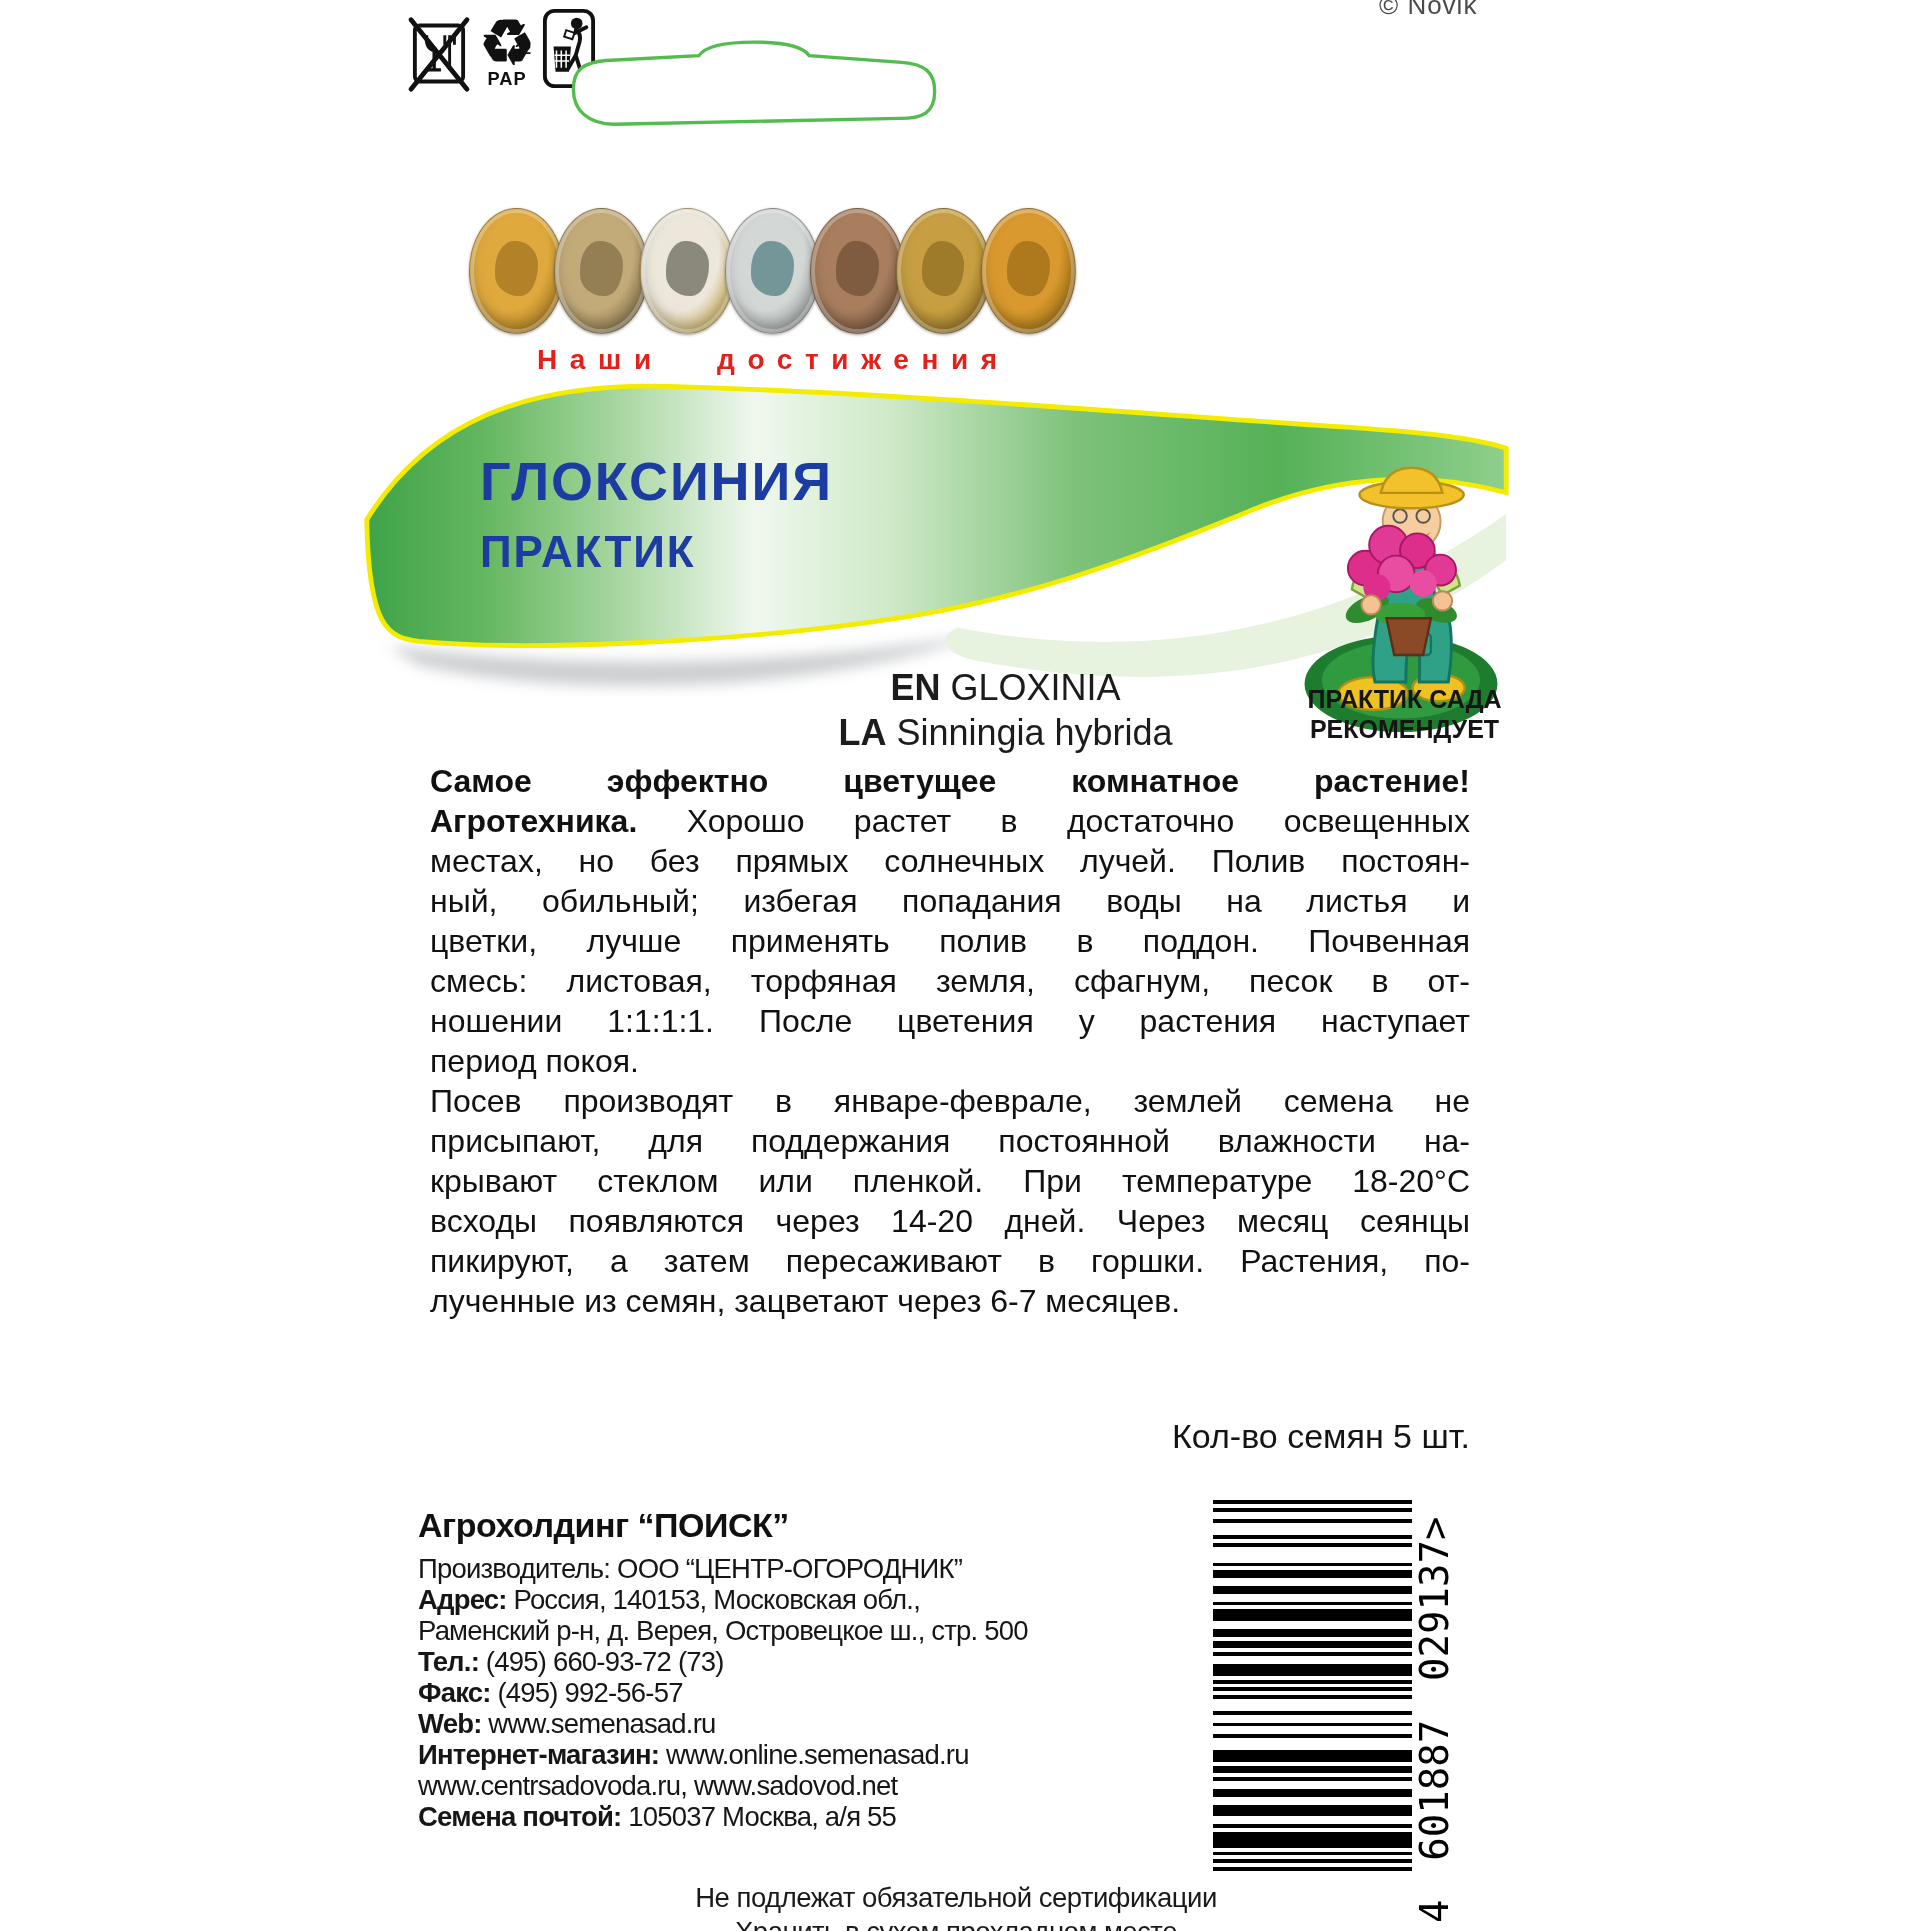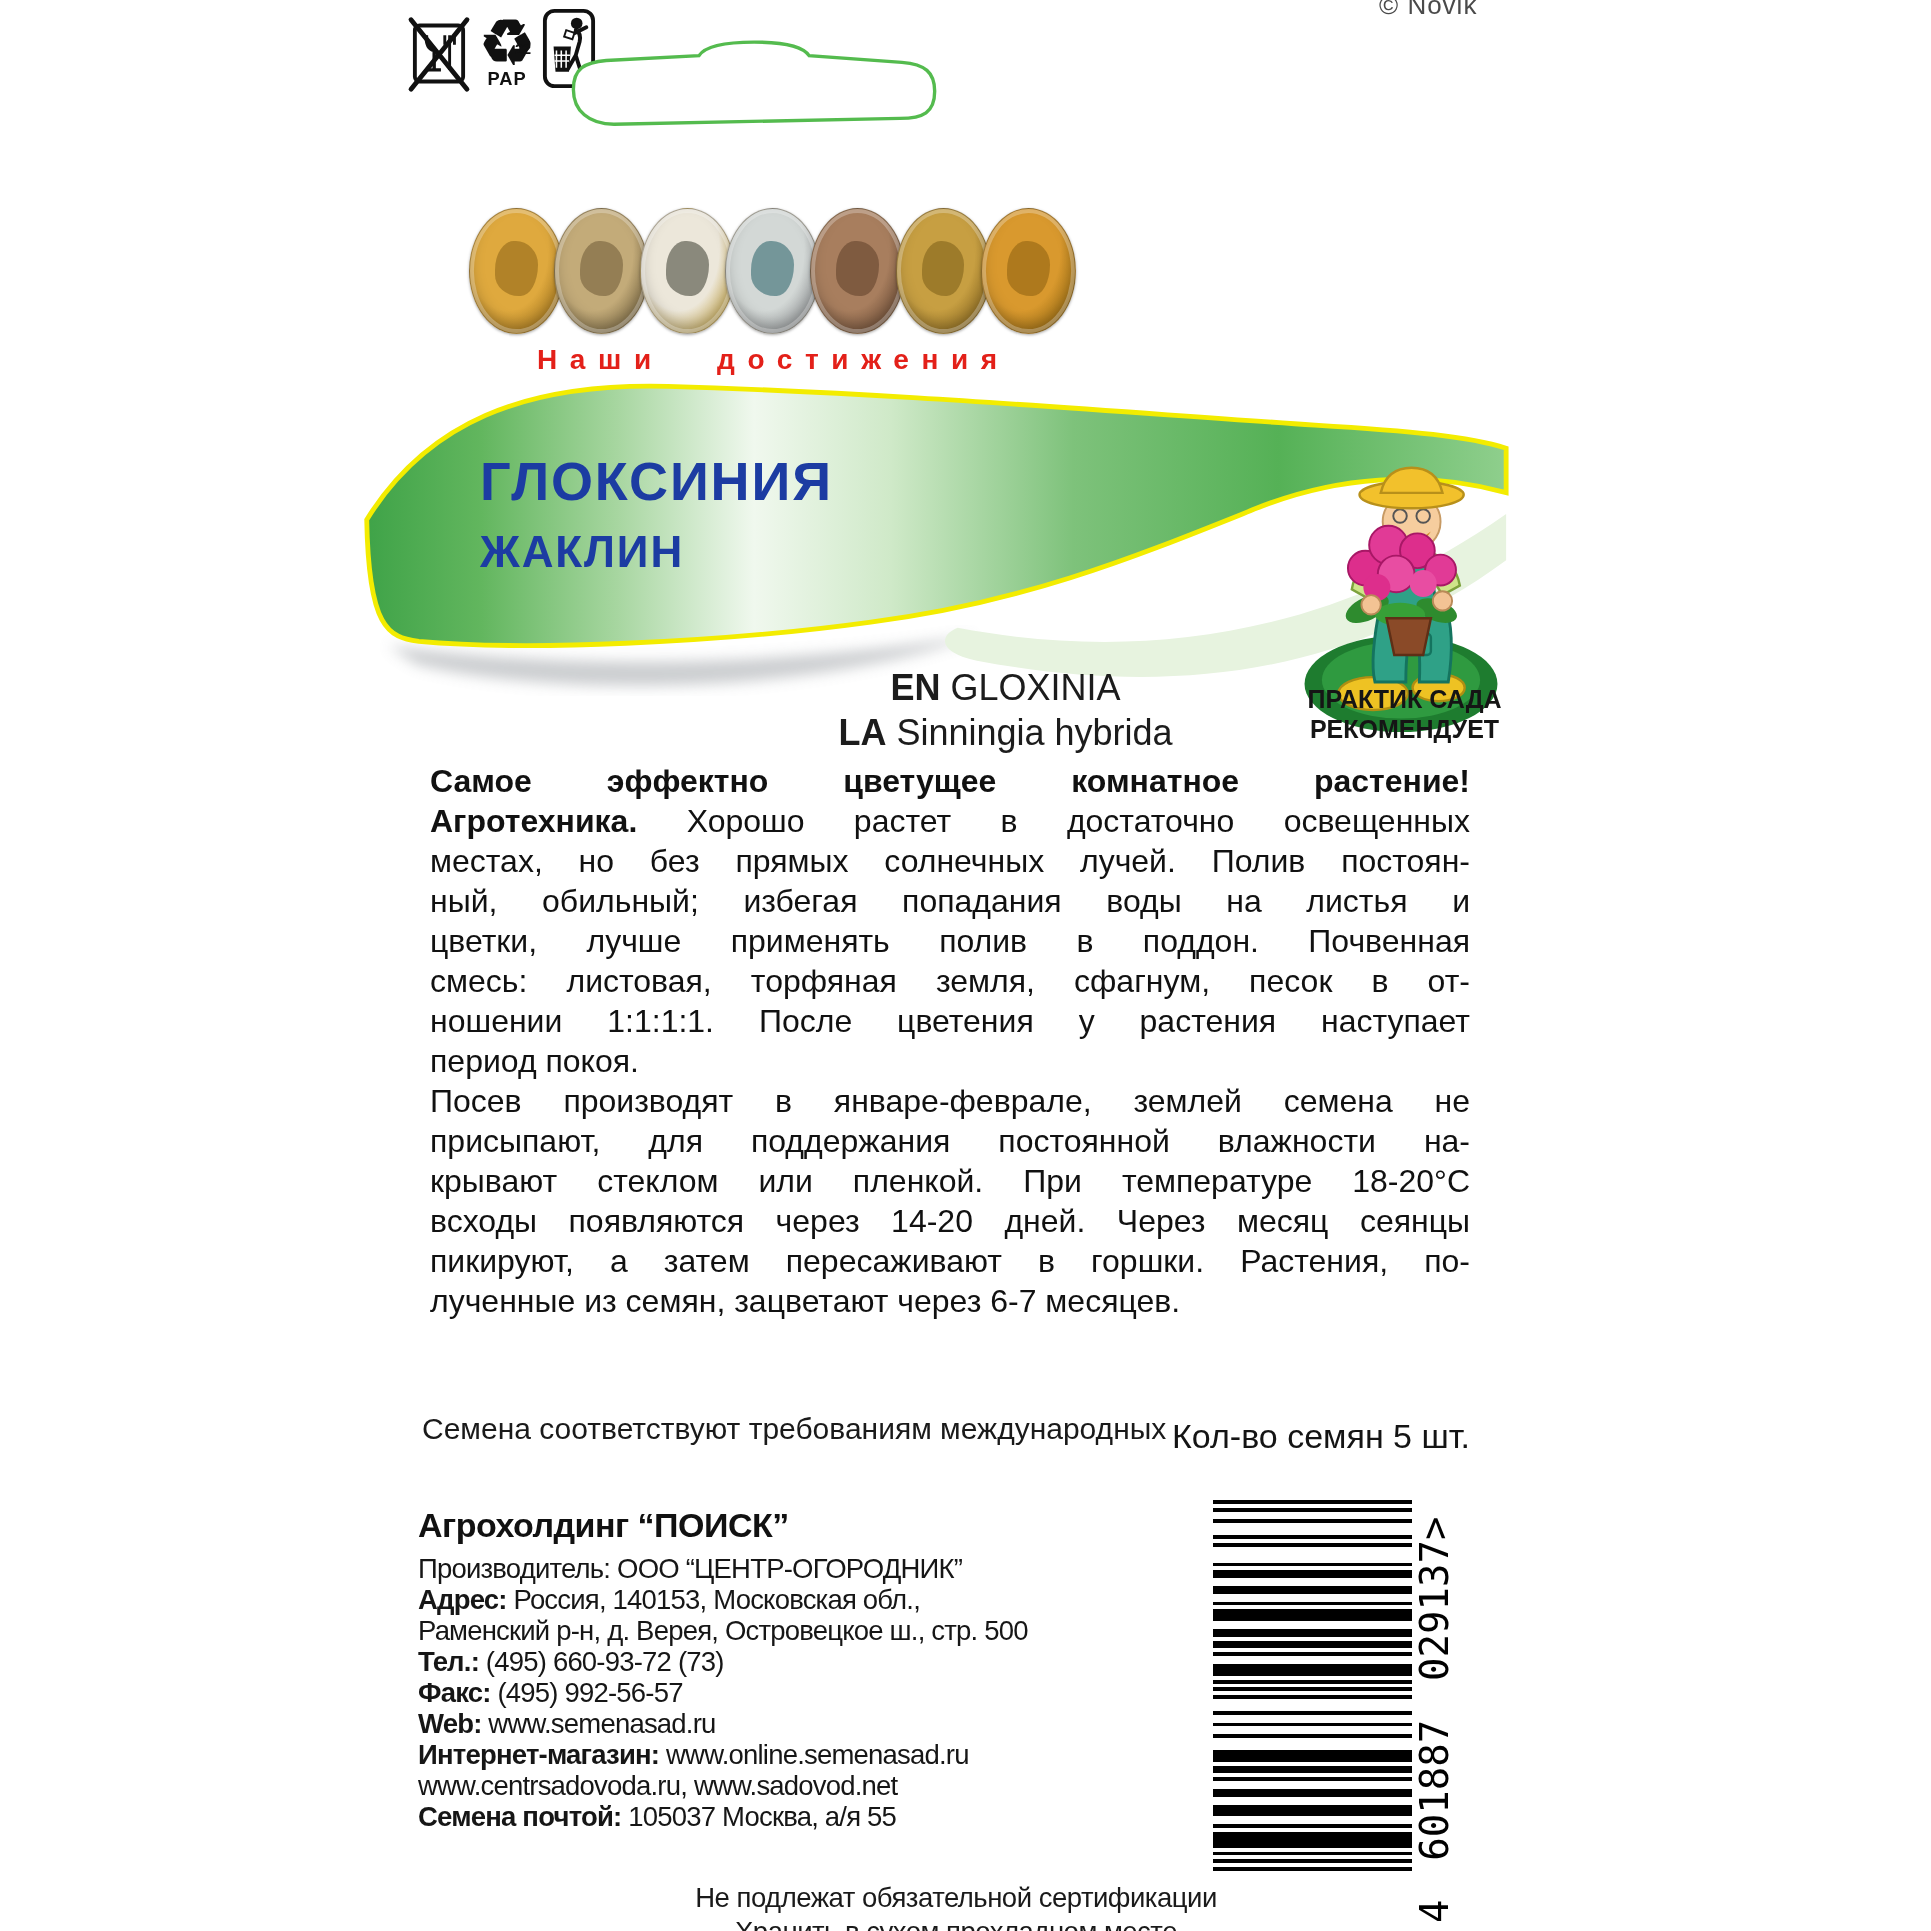--- a/index.html
+++ b/index.html
@@ -152,21 +152,21 @@
     </defs>
     <path d="M30 286 C220 312 430 308 640 276 C470 338 200 340 60 306 Z" fill="#8d9297" opacity="0.45" filter="url(#blur7)"></path>
     <path d="M620 268 C800 302 1000 282 1188 150 L1188 198
           C1020 322 830 338 640 302 C600 294 600 276 620 268 Z" fill="#e7f3df"></path>
     <path d="M8 156 C70 56 170 14 320 18 C540 24 780 44 990 58
           C1090 64 1150 70 1188 82 L1188 128 C1100 104 1010 112 930 144 C810 192 690 242 530 262
           C370 284 170 292 62 282 C30 278 10 268 8 156 Z" fill="url(#bg1)" stroke="#f3ec00" stroke-width="5"></path>
   </svg>
 
   <div class="abs title1">ГЛОКСИНИЯ</div>
-  <div class="abs title2">ЖАКЛИН</div>
+  <div class="abs title2">ПРАКТИК</div>
 
   <svg class="abs mascot-svg" width="218" height="278" viewBox="0 0 226 288">
     <ellipse cx="113" cy="232" rx="100" ry="50" fill="#1e7c2f"></ellipse>
     <ellipse cx="113" cy="228" rx="82" ry="40" fill="#2f9a40"></ellipse>
     <ellipse cx="84" cy="242" rx="36" ry="17" fill="#eec223" stroke="#b08e12" stroke-width="2.5"></ellipse>
     <ellipse cx="152" cy="236" rx="27" ry="14" fill="#eec223" stroke="#b08e12" stroke-width="2.5"></ellipse>
     <path d="M92 148 q-12 58 -6 82 l32 0 q0 -40 8 -60 q8 20 6 60 l30 0 q8 -50 -4 -84 z" fill="#2fa187" stroke="#14745f" stroke-width="3"></path>
     <path d="M96 94 q22 -12 46 0 l8 62 q-32 12 -60 0 z" fill="#2fa187" stroke="#14745f" stroke-width="3"></path>
     <rect x="118" y="180" width="26" height="22" rx="4" fill="none" stroke="#14745f" stroke-width="2.5"></rect>
     <path d="M94 98 q-28 10 -32 36 l18 10 q8 -16 18 -24 z" fill="#cfe48a" stroke="#7da23c" stroke-width="2.5"></path>
@@ -214,21 +214,20 @@
       <div class="tline just"><span>присыпают, для поддержания постоянной влажности на-</span></div>
       <div class="tline just"><span>крывают стеклом или пленкой. При температуре 18-20°С</span></div>
       <div class="tline just"><span>всходы появляются через 14-20 дней. Через месяц сеянцы</span></div>
       <div class="tline just"><span>пикируют, а затем пересаживают в горшки. Растения, по-</span></div>
       <div class="tline"><span>лученные из семян, зацветают через 6-7 месяцев.</span></div>
     </div>
 
   <div class="abs seed-count">Кол-во семян 5 шт.</div>
 
   <div class="abs standards">
-    <div>Семена соответствуют требованиям международных</div>
   </div>
 
   <div class="abs company">
     <div class="company-name">Агрохолдинг “ПОИСК”</div>
     <div>
         <div class="cline"><span>Производитель: </span>ООО “ЦЕНТР-ОГОРОДНИК”</div>
         <div class="cline"><span class="b">Адрес: </span>Россия, 140153, Московская обл.,</div>
         <div class="cline">Раменский р-н, д. Верея, Островецкое ш., стр. 500</div>
         <div class="cline"><span class="b">Тел.: </span>(495) 660-93-72 (73)</div>
         <div class="cline"><span class="b">Факс: </span>(495) 992-56-57</div>

